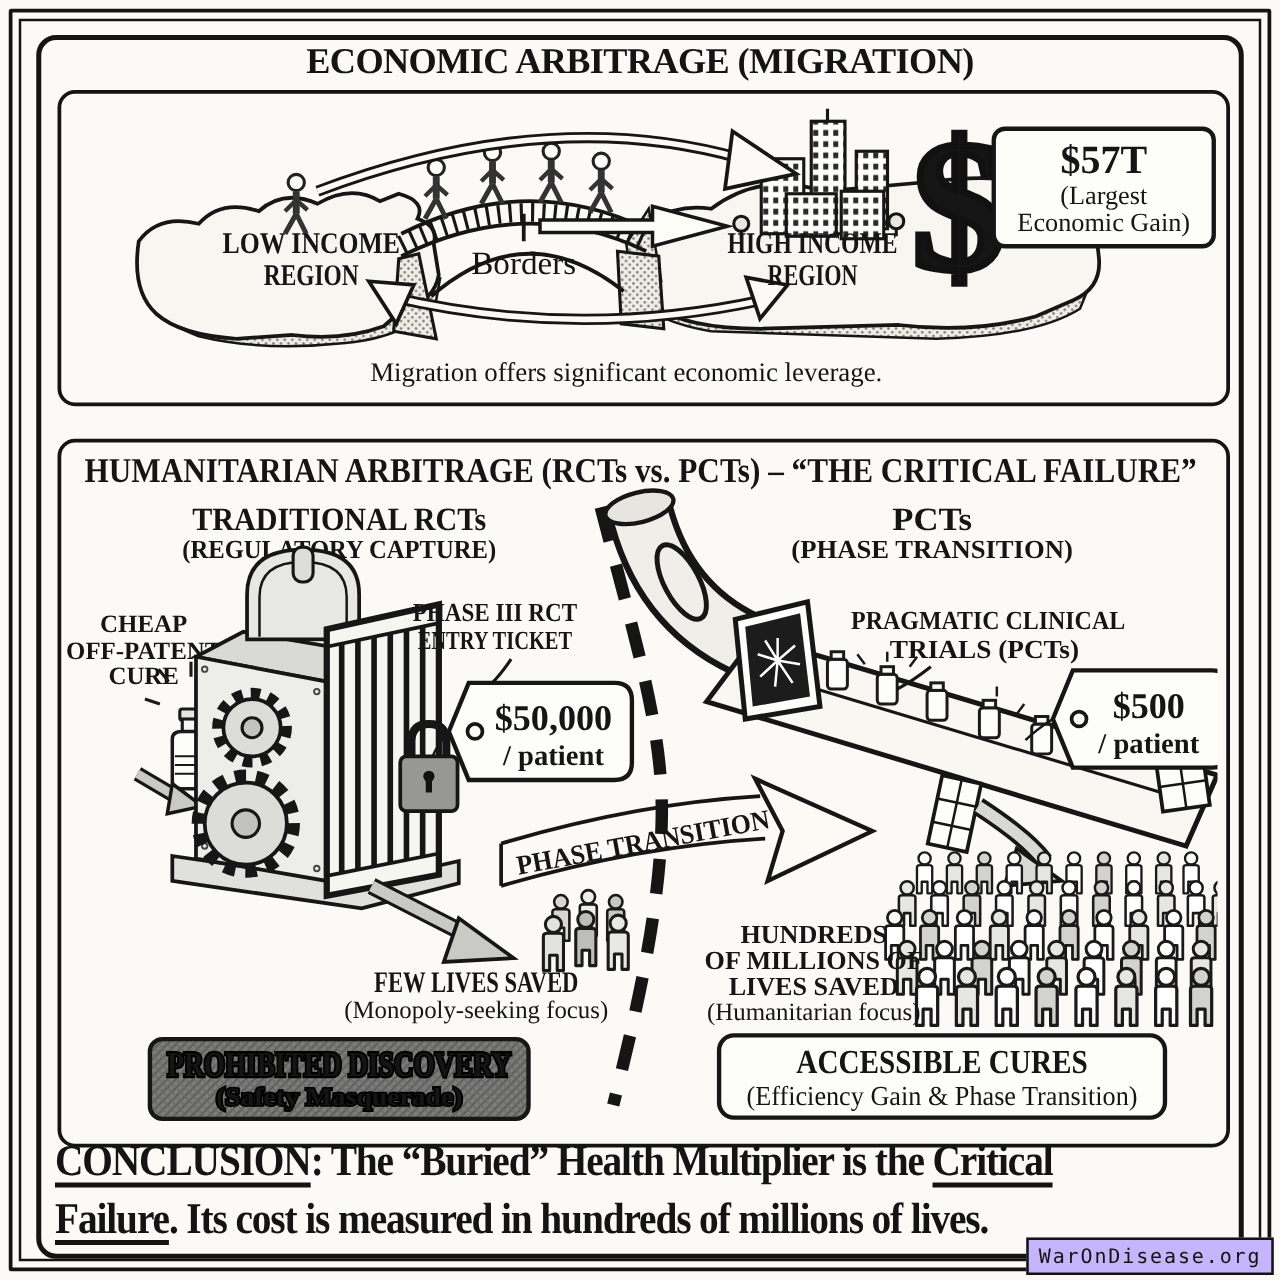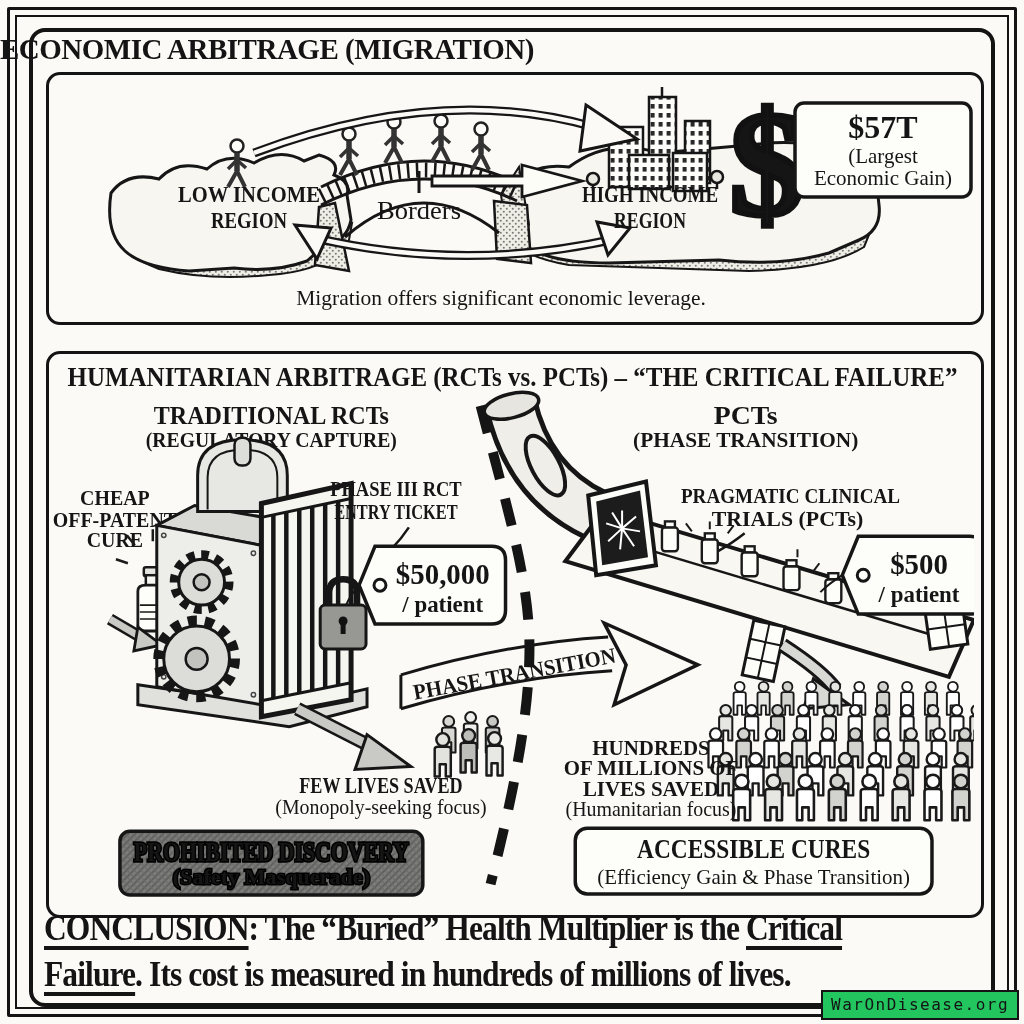--- a/index.html
+++ b/index.html
@@ -1,29 +1,29 @@
 <!DOCTYPE html>
 <html><head>
 <meta charset="utf-8">
 <style>
   html,body{margin:0;padding:0;background:#fff;}
   .canvas{position:relative;width:1024px;height:1024px;background:#fbfaf6;overflow:hidden;
           font-family:"Liberation Serif","DejaVu Serif",serif;color:#141414;}
   .border-a{position:absolute;inset:7px;border:3px solid #141414;border-radius:2px;}
   .border-b{position:absolute;inset:15px;border:2px solid #141414;}
   .main-frame{position:absolute;left:29px;top:28px;right:29px;bottom:17px;border:4px solid #141414;border-radius:16px;}
-  .p1-title{position:absolute;left:0;right:0;top:33px;text-align:left;font-weight:700;font-size:29px;letter-spacing:-0.5px;}
+  .p1-title{position:absolute;left:0;right:0;top:33px;text-align:center;font-weight:700;font-size:29px;letter-spacing:-0.5px;}
   .panel{position:absolute;border:3.5px solid #141414;border-radius:14px;}
   .panel1{left:46px;top:72px;width:932px;height:247px;}
   .panel2{left:46px;top:351px;width:932px;height:561px;}
   .panel svg{position:absolute;left:0;top:0;}
   .conclusion{position:absolute;left:44px;top:906px;width:1040px;font-weight:700;font-size:35px;line-height:1.3;
               letter-spacing:-1px;transform:scaleX(.9);transform-origin:0 0;}
   .conclusion .u{text-decoration:underline;text-decoration-thickness:3.5px;text-underline-offset:6px;}
-  .watermark{position:absolute;left:821px;top:990px;z-index:5;background:#22c55e;border:2px solid #141414;
+  .watermark{position:absolute;left:821px;top:990px;z-index:5;background:#c4b5fd;border:2px solid #141414;
              font-family:"DejaVu Sans Mono","Liberation Mono",monospace;font-size:16px;letter-spacing:1.5px;
              padding:3px 8px 4px 8px;}
   .t{font-family:"Liberation Serif","DejaVu Serif",serif;fill:#151515;}
   .b{font-weight:700;}
 </style>
 </head>
 <body>
 
 <div class="canvas">
   <div class="border-a"></div>

